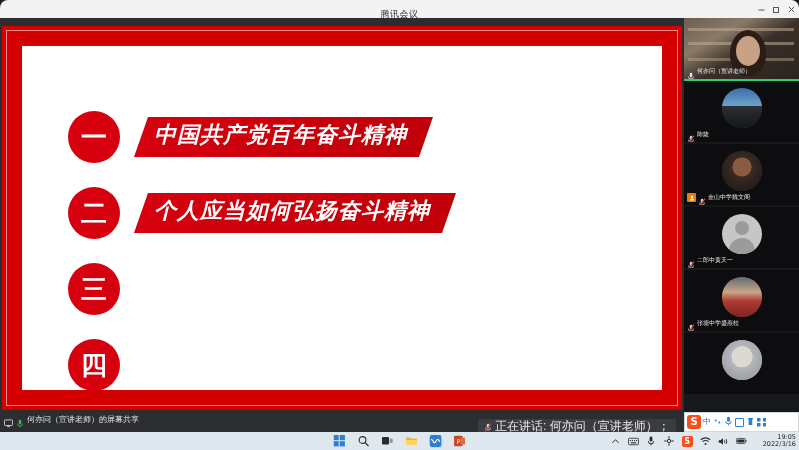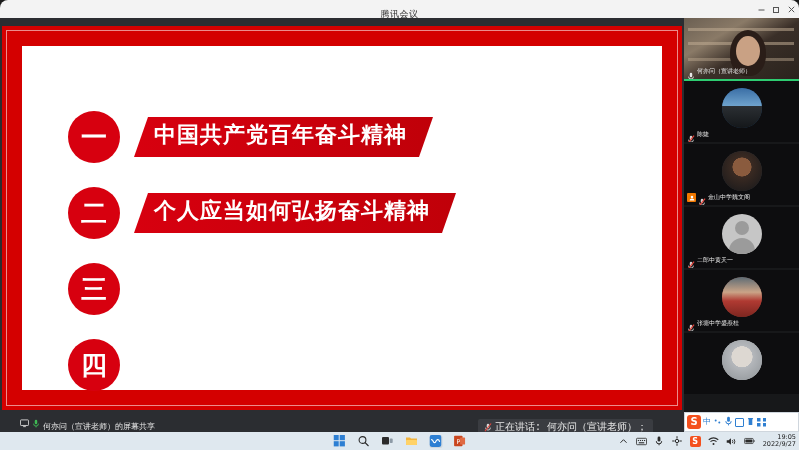--- a/index.html
+++ b/index.html
@@ -60,20 +60,21 @@
     font-family:"DejaVu Sans","Liberation Sans",sans-serif;
     font-size:26px; font-weight:700; line-height:1;
     margin-left:12px;
   }
   .banner {
     position:relative; height:40px; margin-left:14px;
     background:linear-gradient(90deg,#d7000f 0%, #c00009 100%);
     display:flex; align-items:center;
     padding:0 26px 4px 20px;
     clip-path:polygon(14px 0, 100% 0, calc(100% - 14px) 100%, 0 100%);
+    font-style:italic;
   }
   .banner .btext {
     color:#fff; font-size:22px; font-weight:700; letter-spacing:1px;
     white-space:nowrap;
     font-family:"DejaVu Sans","Liberation Sans",sans-serif;
   }
 
   
   .strip {
     position:absolute; left:684px; top:0; width:115px; height:414px;
@@ -181,56 +182,56 @@
     background:
       linear-gradient(#2f7fd1,#2f7fd1) 0 0/3.5px 3.5px no-repeat,
       linear-gradient(#2f7fd1,#2f7fd1) 5.5px 0/3.5px 3.5px no-repeat,
       linear-gradient(#2f7fd1,#2f7fd1) 0 5.5px/3.5px 3.5px no-repeat,
       linear-gradient(#2f7fd1,#2f7fd1) 5.5px 5.5px/3.5px 3.5px no-repeat;
   }
 
   
   .sharebar {
     position:absolute; left:0; top:396px; width:684px; height:18px;
-    background:#2b2d31; display:flex; align-items:flex-end; padding-left:20px; gap:3px;
+    background:#2b2d31; display:flex; align-items:flex-start; padding-left:4px; gap:3px;
   }
   .sharebar .stext {
     font-size:8px; color:#e6e6e6; white-space:nowrap;
     font-family:"DejaVu Sans","Liberation Sans",sans-serif;
   }
 
   
   .toast {
     position:absolute; left:478px; top:401px;
     background:rgba(60,62,66,.92); border-radius:2px;
     height:15px; display:flex; align-items:center; gap:3px; padding:0 6px;
   }
   .toast .ttext {
-    font-size:10px; color:#e8e8e8; white-space:nowrap;
-    font-family:Liberation Mono, monospace;
+    font-size:12px; color:#e8e8e8; white-space:nowrap;
+    font-family:Liberation Sans, sans-serif;
   }
 
   
   .taskbar {
     position:absolute; left:0; top:432px; width:799px; height:18px;
     background:#dfe8ef; display:flex; align-items:center;
   }
   .tb-center {
     position:absolute; left:50%; transform:translateX(-50%);
     display:flex; align-items:center; gap:11px;
   }
   .tb-ico { width:13px; height:13px; display:flex; align-items:center; justify-content:center; }
   .tb-ico.active { background:rgba(0,0,0,.07); border-radius:2px; }
   .tb-right {
     position:absolute; right:3px; display:flex; align-items:center; gap:7px;
   }
   .tb-right .sys { width:11px; height:11px; display:flex; align-items:center; justify-content:center; }
   .clock {
     display:flex; flex-direction:column; align-items:flex-end;
-    line-height:1.05; margin-left:1px;
+    line-height:1.05; margin-left:9px;
   }
   .clock span {
     font-size:6.5px; color:#1b1b1b;
     font-family:"DejaVu Sans","Liberation Sans",sans-serif;
   }
   .slogo-tray {
     width:11px; height:11px; border-radius:2px; background:#f4501e; color:#fff;
     font-size:8px; font-weight:700; text-align:center; line-height:11px;
     font-family:"DejaVu Sans","Liberation Sans",sans-serif;
   }
@@ -564,18 +565,18 @@
       </div>
       <div class="sys">
         <svg width="12" height="8" viewBox="0 0 13 8">
             <rect x="0.5" y="1" width="10.5" height="6" rx="1.2" fill="none" stroke="#2b2b2b" stroke-width="0.9"></rect>
             <rect x="1.6" y="2.1" width="8.3" height="3.8" rx="0.6" fill="#2b2b2b"></rect>
             <rect x="11.4" y="3" width="1.2" height="2" rx="0.5" fill="#2b2b2b"></rect>
           </svg>
       </div>
       <div class="clock">
         <span>19:05</span>
-        <span>2022/9/27</span>
+        <span>2022/3/16</span>
       </div>
     </div>
   </div>
 
 </div>
 
 </body></html>

